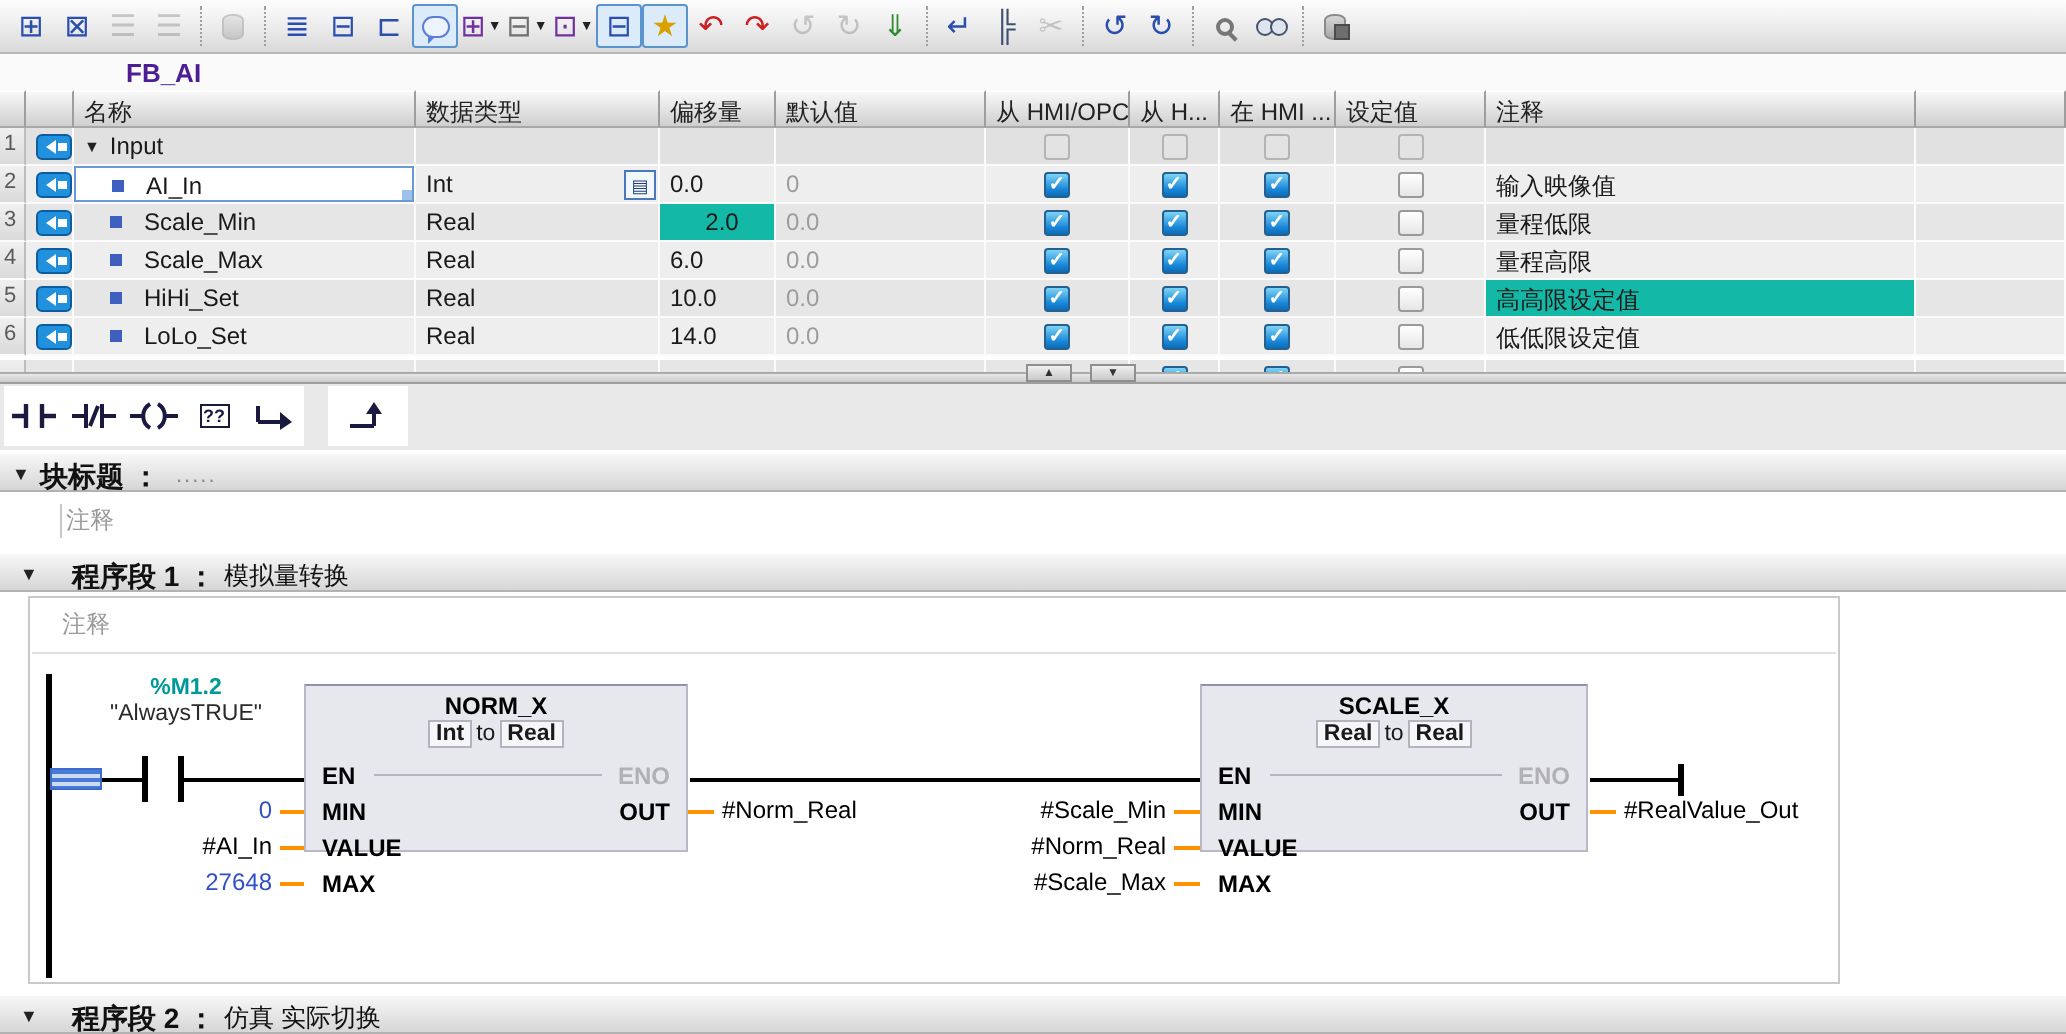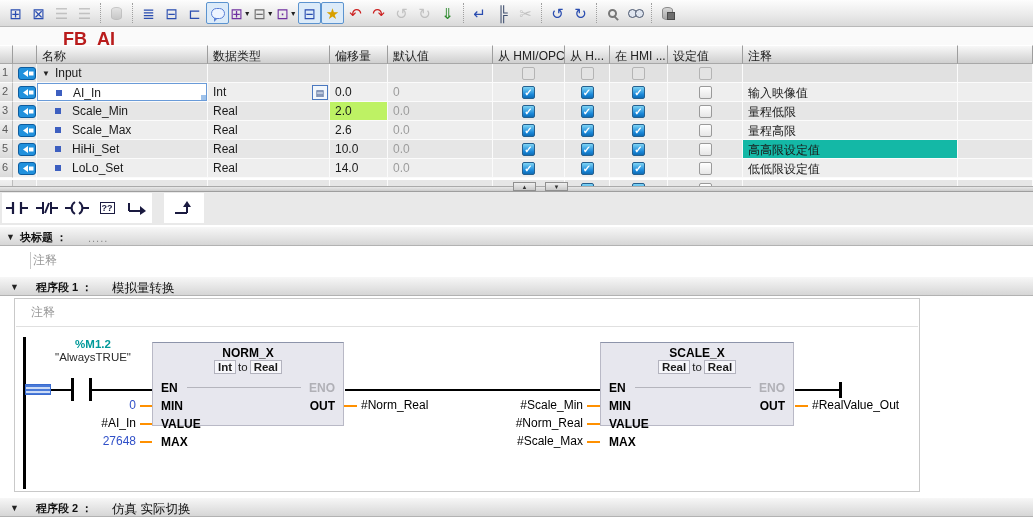--- a/index.html
+++ b/index.html
@@ -26,21 +26,21 @@
   .ci-search { width:9px; height:9px; border:2px solid #777; border-radius:50%; }
   .ci-search::after { content:""; position:absolute; right:-4px; bottom:-3px; width:6px; height:2px; background:#777; transform:rotate(45deg); }
   .ci-glasses { width:16px; height:8px; }
   .ci-glasses::before, .ci-glasses::after { content:""; position:absolute; top:0; width:7px; height:7px; border:1.5px solid #47536b; border-radius:50%; background:#dfe5ef; }
   .ci-glasses::before{ left:0; } .ci-glasses::after{ right:0; }
   .ci-lockdb { width:11px; height:13px; background:linear-gradient(#d6d6d6,#a8a8a8); border:1px solid #8a8a8a; border-radius:5px/3px; }
   .ci-lockdb::after { content:""; position:absolute; right:-3px; bottom:-1px; width:6px; height:6px; background:#6e6e6e; border:1px solid #4a4a4a; }
 
   
   #titlebar { position:absolute; left:0; top:27px; width:1033px; height:18px; background:#fafafa; }
-  #blockname { position:absolute; left:63px; top:2px; font-weight:bold; font-size:18px; color:#b91c1c; }
+  #blockname { position:absolute; left:63px; top:2px; font-weight:bold; font-size:13px; color:#4c1d95; }
 
   
   #tbl { position:absolute; left:0; top:45px; width:1033px; }
   .trow { display:flex; }
   .hcell { height:19px; background:linear-gradient(#f8f8f8,#cfcfcf); border-right:1px solid #9e9e9e;
     border-top:1px solid #ffffff; border-bottom:1px solid #a8a8a8; font-size:12px; color:#222;
     padding:2px 0 0 5px; overflow:hidden; white-space:nowrap; }
   .bcell { height:19px; border-right:1px solid #fbfbfb; border-bottom:1px solid #fbfbfb;
     padding:2px 0 0 5px; overflow:hidden; white-space:nowrap; position:relative; font-size:12px; }
   .cell-num { background:linear-gradient(#f0f0f0,#dadada) !important; color:#5a5a5a; font-size:11px; padding-left:2px;
@@ -68,21 +68,21 @@
   #ladbar { position:absolute; left:0; top:192px; width:1033px; height:33px; background:#e9e9e9; display:flex; padding:1px 0 0 2px; }
   .ladbtn { width:30px; height:30px; background:#fff; margin-right:0; display:flex; align-items:center; justify-content:center; }
   .ladbtn.wide { width:40px; margin-left:12px; }
   .ladbtn svg { display:block; }
   .ladq { font-size:9px; font-weight:bold; color:#1a1a40; border:1px solid #1a1a40; padding:0 1px; position:relative; }
 
   
   .secbar { position:absolute; left:0; width:1033px; height:20px; background:linear-gradient(#f7f7f7,#d6d6d6);
     border-top:1px solid #fff; border-bottom:1px solid #b2b2b2; }
   .secbar .c { position:absolute; font-size:9px; color:#222; top:5px; }
-  .secbar .l { position:absolute; top:3px; font-weight:bold; font-size:11px; color:#111; }
+  .secbar .l { position:absolute; top:3px; font-weight:bold; font-size:14px; color:#111; }
   .secbar .v { position:absolute; top:5px; color:#8a8a8a; font-size:11px; letter-spacing:1px; }
   .secbar .t { position:absolute; top:3px; font-size:12.5px; color:#111; }
   .cmtline { position:absolute; color:#9a9a9a; font-size:12px; }
 
   
   #net1box { position:absolute; left:14px; top:298px; width:906px; height:194px; background:#fff; border:1px solid #c9c9c9; }
   #net1box .inhr { position:absolute; left:1px; right:1px; top:27px; border-top:1px solid #e0e0e0; }
   .rail { position:absolute; background:#000; }
   .wire { position:absolute; height:2px; background:#000; }
   .stub { position:absolute; height:2px; background:#ff9000; }
@@ -277,21 +277,21 @@
       </div>
       <div class="trow">
         <div class="bcell cell-num" style="width: 13px; background: rgb(230, 230, 230);">3</div>
         <div class="bcell" style="width: 24px; background: rgb(230, 230, 230); padding-top: 3px;"><svg width="18" height="13">
             <rect x="0.5" y="0.5" width="17" height="12" rx="2.5" fill="#2191dd" stroke="#0d5c9e"></rect>
             <path d="M10 3 L5 6.5 L10 10 Z" fill="#fff"></path>
             <rect x="11" y="4.5" width="4.5" height="4" fill="#fff"></rect>
           </svg></div>
         <div class="bcell" style="width: 171px; background: rgb(230, 230, 230);"><span class="bullet"></span><span>Scale_Min</span></div>
         <div class="bcell" style="width: 122px; background: rgb(230, 230, 230);">Real</div>
-        <div class="bcell" style="width: 58px; background: #bef264;">2.0</div>
+        <div class="bcell" style="width: 58px; background: #14b8a6; text-align: center;">2.0</div>
         <div class="bcell grayval" style="width: 105px; background: rgb(230, 230, 230);">0.0</div>
         <div class="bcell ckwrap" style="width: 72px; background: rgb(230, 230, 230);">
           <span class="ck on">✓</span>
         </div>
         <div class="bcell ckwrap" style="width: 45px; background: rgb(230, 230, 230);">
           <span class="ck on">✓</span>
         </div>
         <div class="bcell ckwrap" style="width: 58px; background: rgb(230, 230, 230);">
           <span class="ck on">✓</span>
         </div>
@@ -303,21 +303,21 @@
       </div>
       <div class="trow">
         <div class="bcell cell-num" style="width: 13px; background: rgb(238, 238, 238);">4</div>
         <div class="bcell" style="width: 24px; background: rgb(238, 238, 238); padding-top: 3px;"><svg width="18" height="13">
             <rect x="0.5" y="0.5" width="17" height="12" rx="2.5" fill="#2191dd" stroke="#0d5c9e"></rect>
             <path d="M10 3 L5 6.5 L10 10 Z" fill="#fff"></path>
             <rect x="11" y="4.5" width="4.5" height="4" fill="#fff"></rect>
           </svg></div>
         <div class="bcell" style="width: 171px; background: rgb(238, 238, 238);"><span class="bullet"></span><span>Scale_Max</span></div>
         <div class="bcell" style="width: 122px; background: rgb(238, 238, 238);">Real</div>
-        <div class="bcell" style="width: 58px; background: rgb(238, 238, 238);">2.6</div>
+        <div class="bcell" style="width: 58px; background: rgb(238, 238, 238);">6.0</div>
         <div class="bcell grayval" style="width: 105px; background: rgb(238, 238, 238);">0.0</div>
         <div class="bcell ckwrap" style="width: 72px; background: rgb(238, 238, 238);">
           <span class="ck on">✓</span>
         </div>
         <div class="bcell ckwrap" style="width: 45px; background: rgb(238, 238, 238);">
           <span class="ck on">✓</span>
         </div>
         <div class="bcell ckwrap" style="width: 58px; background: rgb(238, 238, 238);">
           <span class="ck on">✓</span>
         </div>

